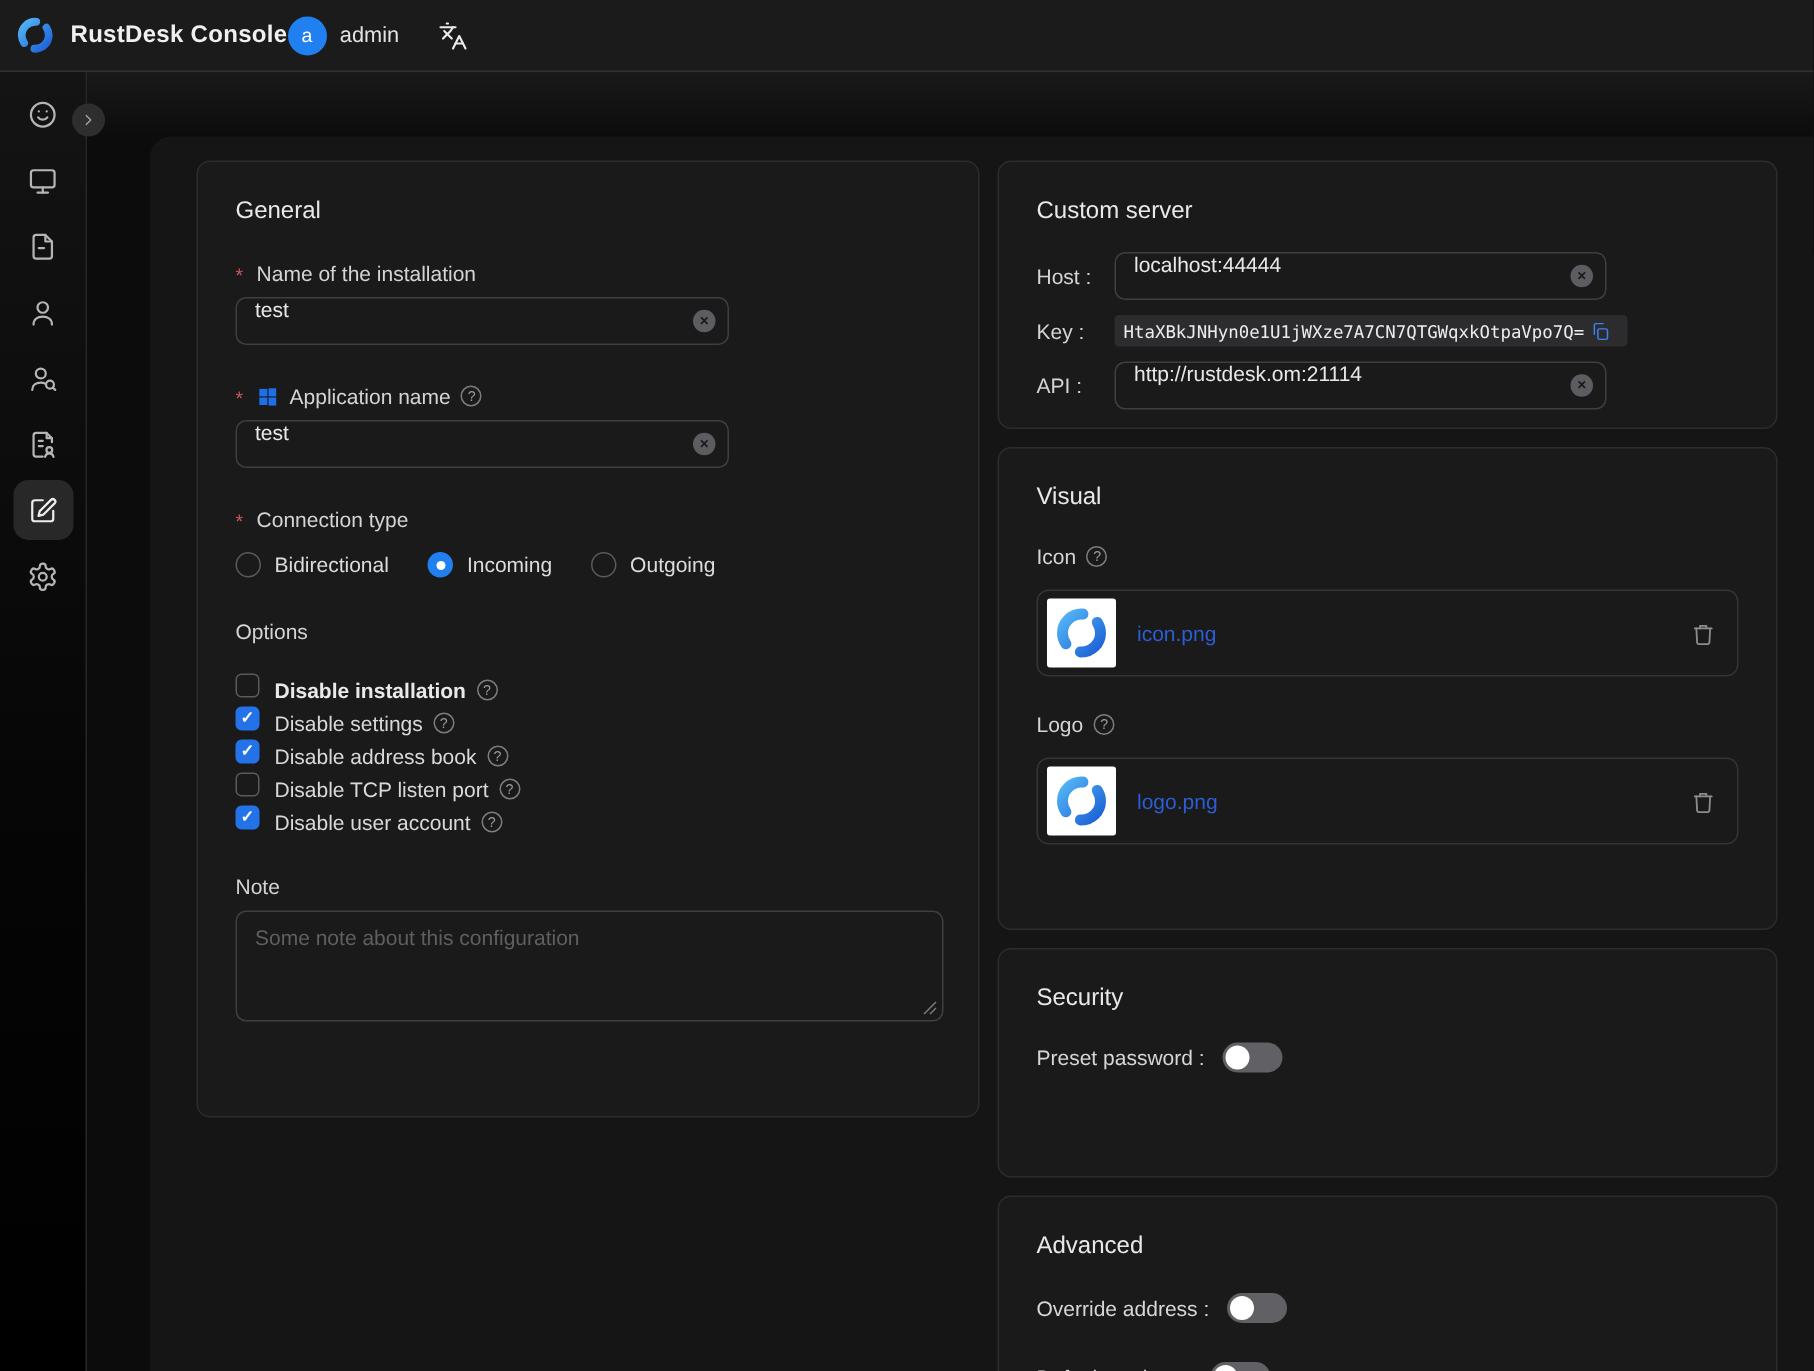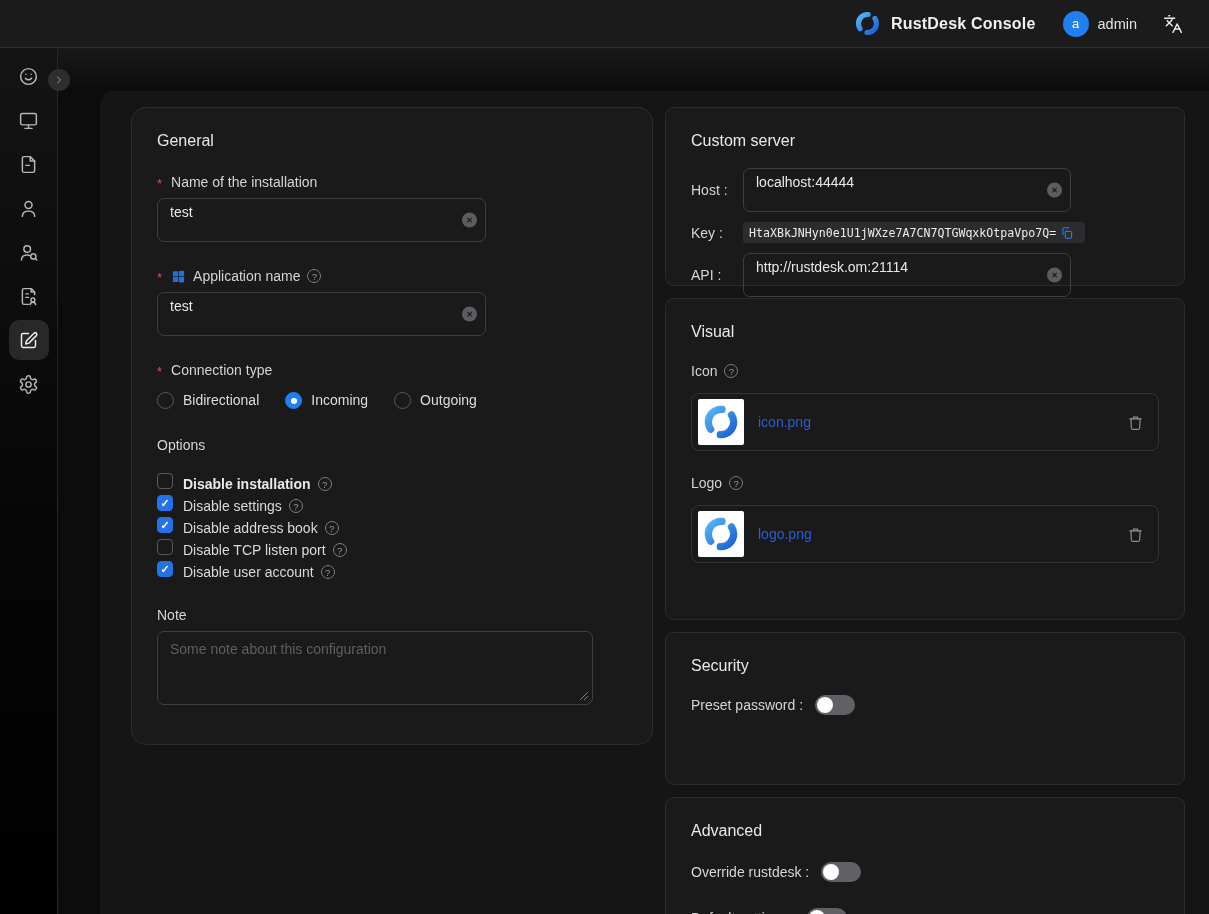--- a/index.html
+++ b/index.html
@@ -1,21 +1,21 @@
 <!DOCTYPE html>
 <html><head>
 <meta charset="utf-8">
 <style>
   * { margin:0; padding:0; box-sizing:border-box; }
   html,body { width:1209px; height:914px; overflow:hidden; background:#0c0c0c;
     font-family:"Liberation Sans", sans-serif; color:#d8d8d8; font-size:14px; }
 
   
   .topbar { height:48px; background:#1b1b1b; border-bottom:1px solid #303030;
-    display:flex; align-items:center; justify-content:flex-end; padding:0 24px 0 10px; position:relative; z-index:5;gap:27px; }
+    display:flex; align-items:center; justify-content:flex-start; padding:0 24px 0 10px; position:relative; z-index:5; }
   .brand { display:flex; align-items:center; gap:10px; cursor:pointer; }
   .brand .logo { width:27px; height:27px; }
   .app-title { font-size:16px; font-weight:700; color:#f0f0f0; letter-spacing:.2px; }
   .topbar-right { display:flex; align-items:center; gap:26px; }
   .user-chip { display:flex; align-items:center; gap:9px; cursor:pointer; }
   .avatar { width:26px; height:26px; border-radius:50%; background:#2080f0; color:#fff;
     display:flex; align-items:center; justify-content:center; font-size:13px; }
   .username { color:#e2e2e2; font-size:14.5px; }
   .lang-btn { width:22px; height:22px; color:#ececec; cursor:pointer; display:flex; align-items:center; }
   .lang-btn svg { width:20px; height:20px; }
@@ -35,27 +35,27 @@
 
   .main-region { flex:1; background:linear-gradient(180deg,#191919 0px,#0c0c0c 42px); }
   .card { margin:43px 0 0 42px; width:1109px; min-height:823px; background:#151515;
     border-top-left-radius:14px; padding:16px 24px 24px 31px; display:flex; gap:12px; align-items:flex-start; }
 
   
   .panel { background:#1a1a1a; border:1px solid #2c2c2e; border-radius:9px; padding:24px 25px; }
   .panel-title { font-size:16px; color:#e8e8e8; font-weight:400; }
   .col-left { width:522px; flex:0 0 522px; }
   .col-right { width:520px; flex:0 0 520px; display:flex; flex-direction:column; gap:12px; }
-  .col-left .panel { height:638px;border-radius:15px; }
+  .col-left .panel { height:638px; }
 
   .field-label { color:#d4d4d6; display:flex; align-items:center; gap:7px; }
   .required::before { content:"*"; color:#cf5659; margin-right:2px; font-size:13px; position:relative; top:1px; }
 
   .text-input { position:relative; width:329px; }
-  .text-input input { width:100%; height:44px; background:transparent; border:1px solid #3f3f42;
+  .text-input input { width:100%; height:32px; background:transparent; border:1px solid #3f3f42;
     border-radius:7px; color:#e8e8e8; font-size:14px; padding:0 30px 16px 12px;
     font-family:"Liberation Sans", sans-serif; outline:none; }
   .clear-btn { position:absolute; right:9px; top:50%; transform:translateY(-50%); width:15px; height:15px;
     border-radius:50%; background:#5d5d61; color:#19191b; font-size:8px; font-weight:700;
     display:flex; align-items:center; justify-content:center; cursor:pointer; line-height:1; }
 
   .help { width:14px; height:14px; border-radius:50%; border:1.2px solid #7d7d7d; color:#9a9a9a;
     font-size:9.5px; display:inline-flex; align-items:center; justify-content:center; flex:0 0 14px; }
   .help::after { content:"?"; }
 
@@ -72,21 +72,21 @@
   
   .check-row { display:flex; gap:10px; height:22px; cursor:pointer; color:#d9d9db; }
   .checkbox { width:16px; height:16px; border-radius:4px; border:1px solid #5a5a5e;
     display:flex; align-items:center; justify-content:center; flex:0 0 16px; }
   .checkbox.checked { background:#2472e8; border-color:#2472e8; }
   .checkbox.checked::after { content:"✓"; color:#fff; font-size:11px; font-weight:700; line-height:1; }
   .check-label { display:flex; align-items:center; gap:7px; }
   .check-label.bold span:first-child { font-weight:700; color:#e9e9e9; }
 
   
-  .note-wrap { position:relative; width:436px; }
+  .note-wrap { position:relative; width:472px; }
   .note-wrap textarea { width:100%; height:74px; background:transparent; border:1px solid #3f3f42;
     border-radius:7px; resize:none; color:#e8e8e8; font-size:14px; padding:9px 12px;
     font-family:"Liberation Sans", sans-serif; outline:none; }
   .note-wrap textarea::placeholder { color:#5f5f5f; }
   .resize-handle { position:absolute; right:4px; bottom:7px; width:10px; height:10px; }
 
   
   .srv-row { display:flex; align-items:center; margin-top:10px; }
   .srv-label { width:52px; flex:0 0 52px; color:#d4d4d6; }
   .srv-row .text-input { width:328px; }
@@ -405,21 +405,21 @@
             <span>Preset password :</span>
             <span class="toggle">
                 <span class="knob"></span>
               </span>
           </div>
         </section>
 
         <section class="panel" style="height:170px;">
           <h2 class="panel-title">Advanced</h2>
           <div class="toggle-row mt22">
-            <span>Override rustdesk :</span>
+            <span>Override address :</span>
             <span class="toggle">
                 <span class="knob"></span>
               </span>
           </div>
           <div class="toggle-row mt26">
             <span>Default settings :</span>
             <span class="toggle">
                 <span class="knob"></span>
               </span>
           </div>

